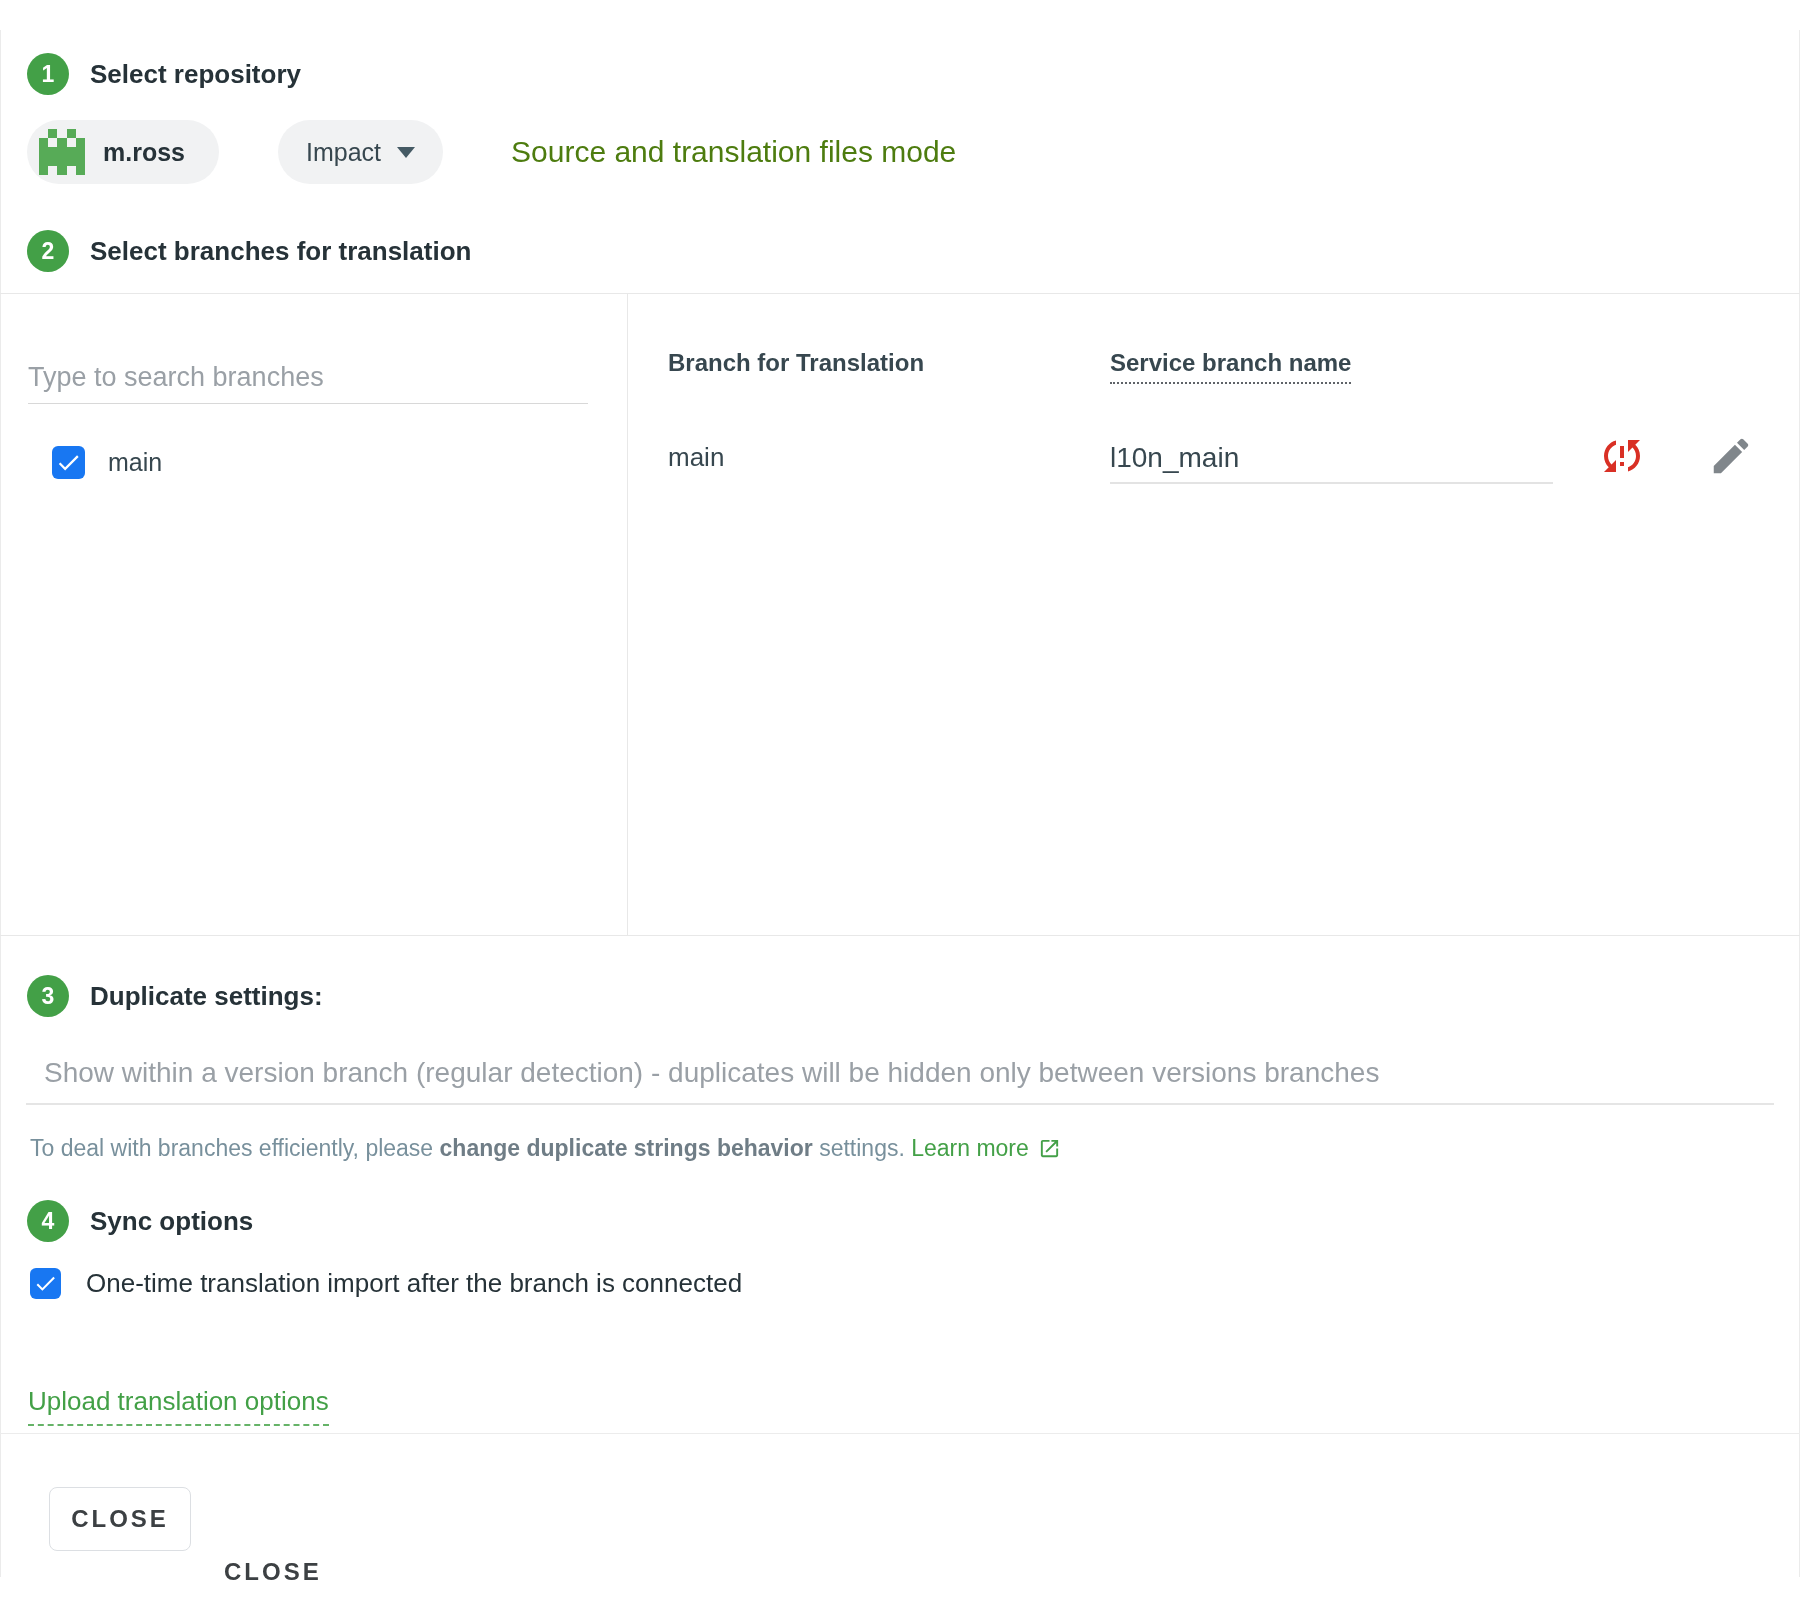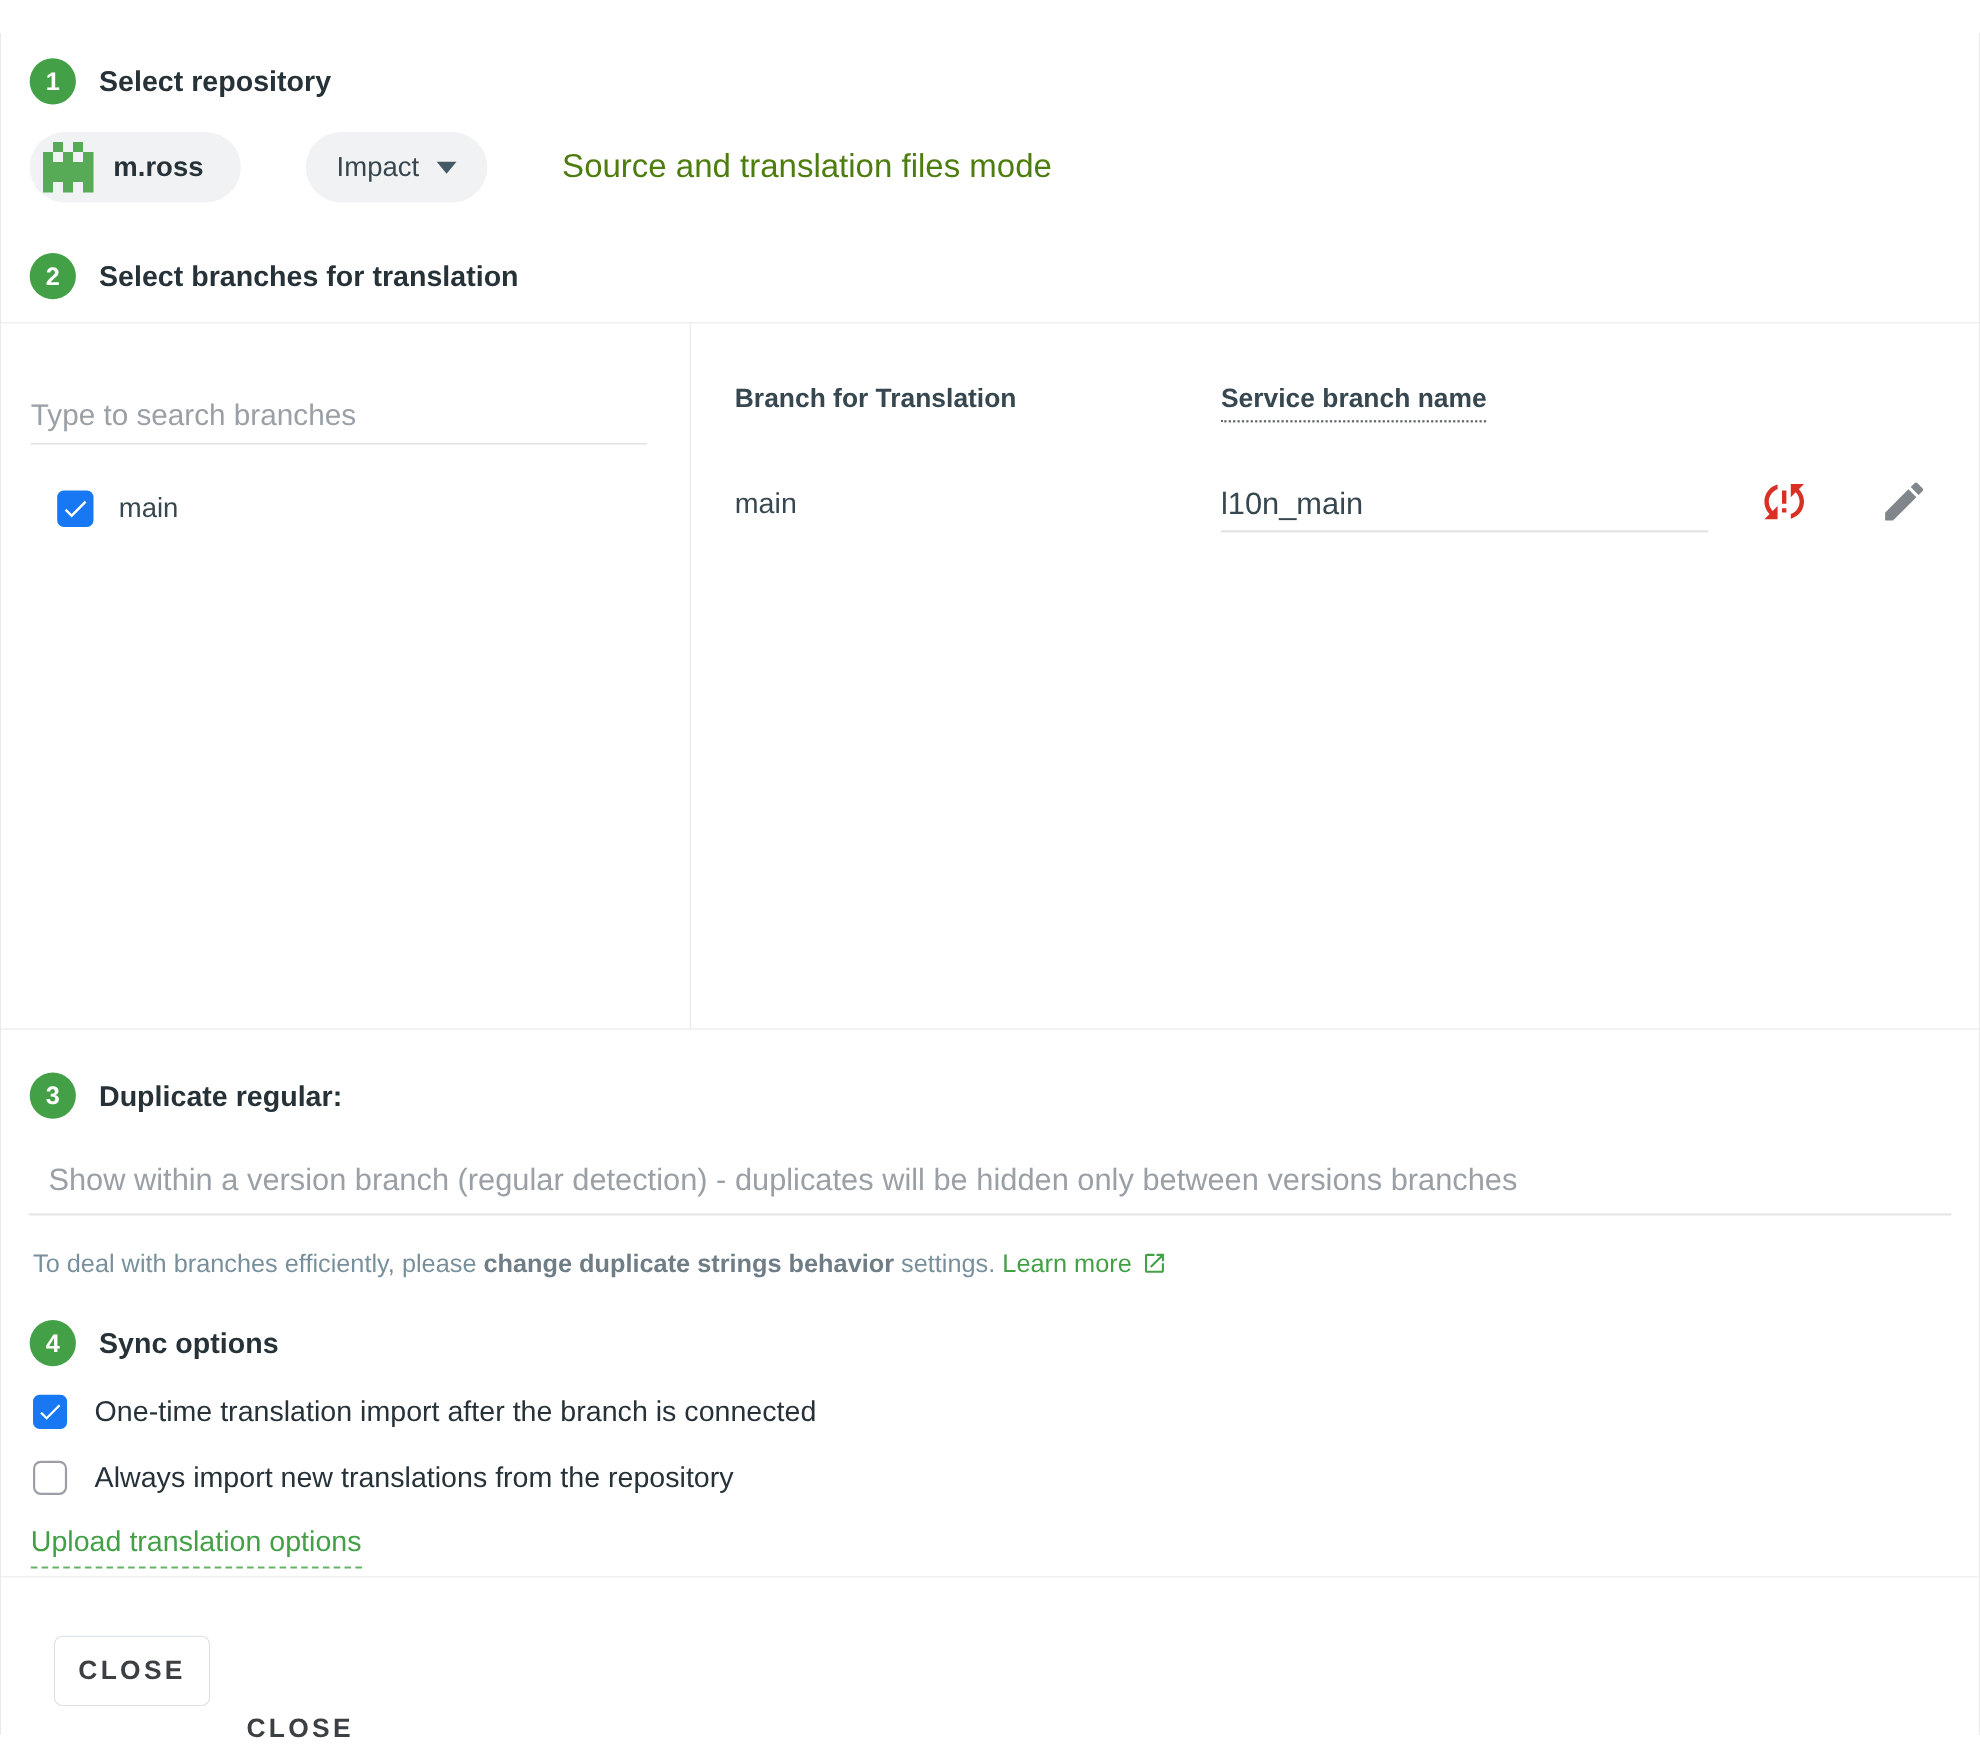--- a/index.html
+++ b/index.html
@@ -190,21 +190,21 @@
     </button>
     <button class="icon-btn edit-btn">
       <svg viewBox="0 0 24 24" width="46" height="46">
         <path fill="#80868b" d="M3 17.25V21h3.75L17.81 9.94l-3.75-3.75L3 17.25zM20.71 7.04c.39-.39.39-1.02 0-1.41l-2.34-2.34c-.39-.39-1.02-.39-1.41 0l-1.83 1.83 3.75 3.75 1.83-1.83z"></path>
       </svg>
     </button>
   </div>
 
   <div class="step" style="top:975px;">
     <div class="step-circle">3</div>
-    <div class="step-title">Duplicate regular:</div>
+    <div class="step-title">Duplicate settings:</div>
   </div>
 
   <div class="dup-select">
     <span>Show within a version branch (regular detection) - duplicates will be hidden only between versions branches</span>
   </div>
 
   <div class="dup-note">
     <span>To deal with branches efficiently, please </span><span class="bold">change duplicate strings behavior</span><span> settings. </span><a class="learn-more"><span>Learn more</span><svg viewBox="0 0 24 24">
           <path fill="#43a047" d="M19 19H5V5h7V3H5c-1.11 0-2 .9-2 2v14c0 1.1.89 2 2 2h14c1.1 0 2-.9 2-2v-7h-2v7zM14 3v2h3.59l-9.83 9.83 1.41 1.41L19 6.41V10h2V3h-7z"></path>
         </svg></a>
@@ -217,23 +217,19 @@
 
   <div class="sync-row" style="top:1268px;">
     <span class="checkbox checked">
       <svg viewBox="0 0 24 24">
           <path fill="#fff" d="M9 16.2L4.8 12l-1.4 1.4L9 19 21 7l-1.4-1.4z"></path>
         </svg>
     </span>
     <span class="label">One-time translation import after the branch is connected</span>
   </div>
 
-  <div class="sync-row" style="top:1328px;">
-    <span class="checkbox unchecked"></span>
-    <span class="label">Always import new translations from the repository</span>
-  </div>
 
   <a class="upload-link">Upload translation options</a>
 
   <div class="footer-divider"></div>
   <button class="save-btn">CLOSE</button>
   <button class="close-btn">CLOSE</button>
 </div>
 
 </body></html>

